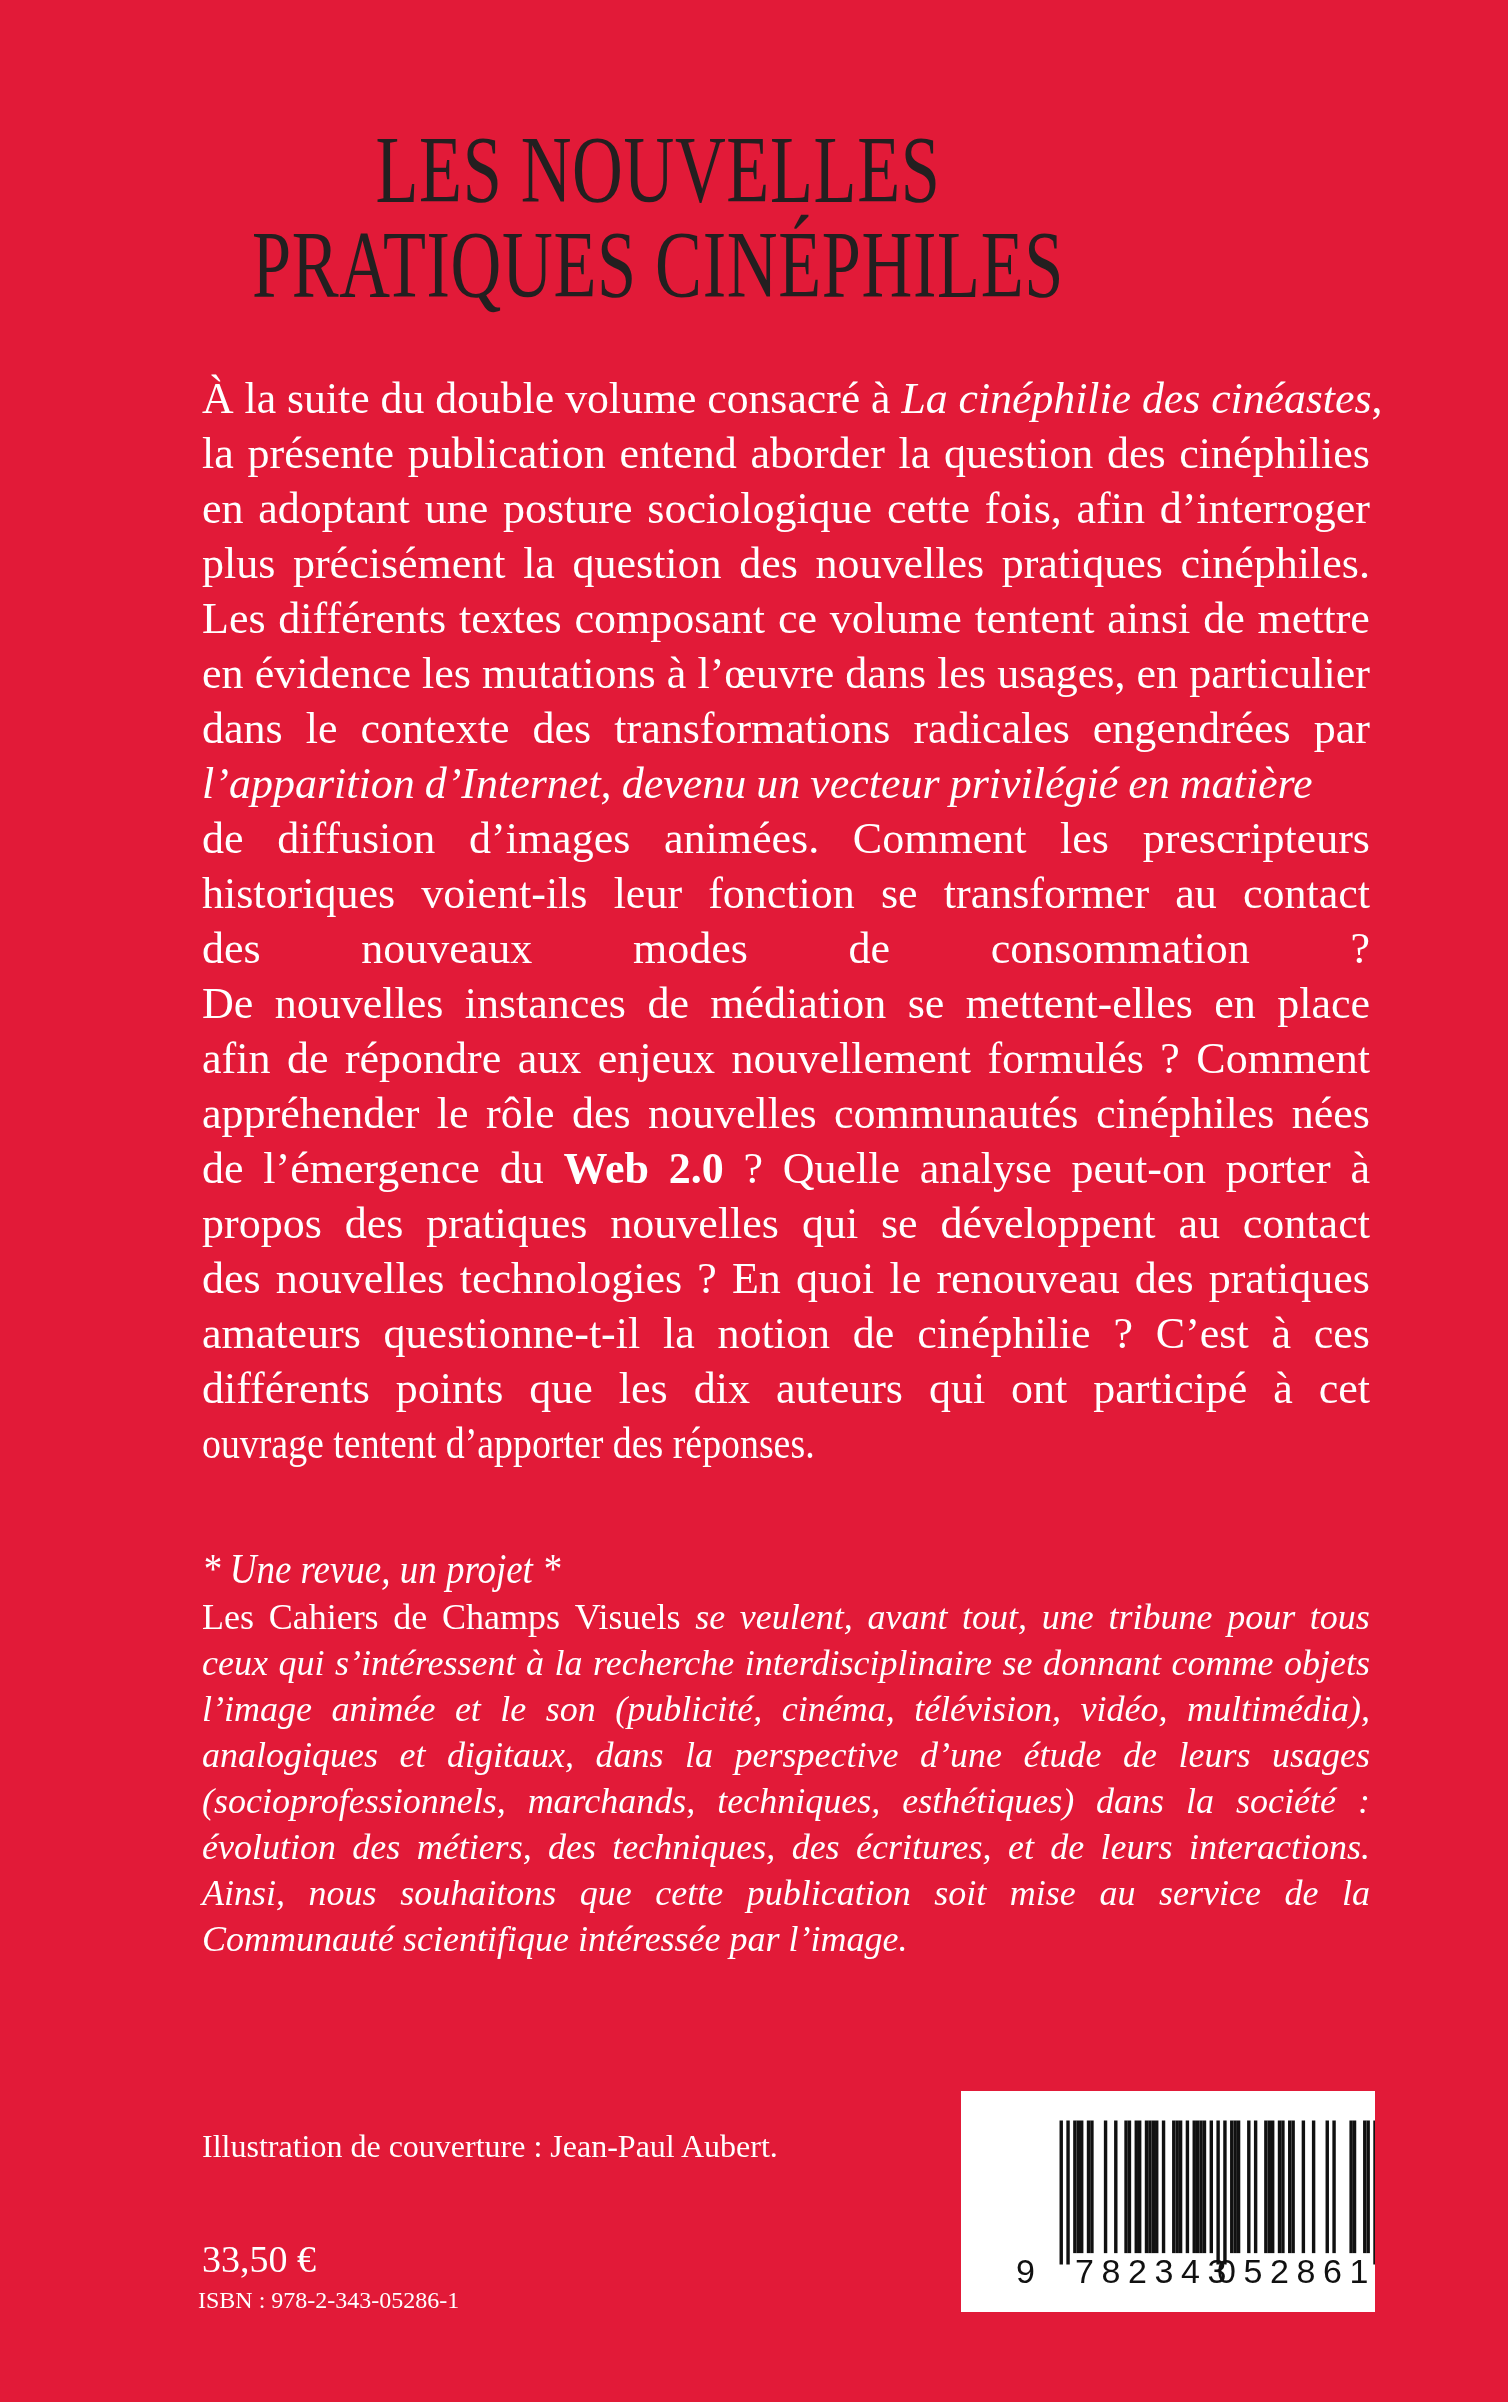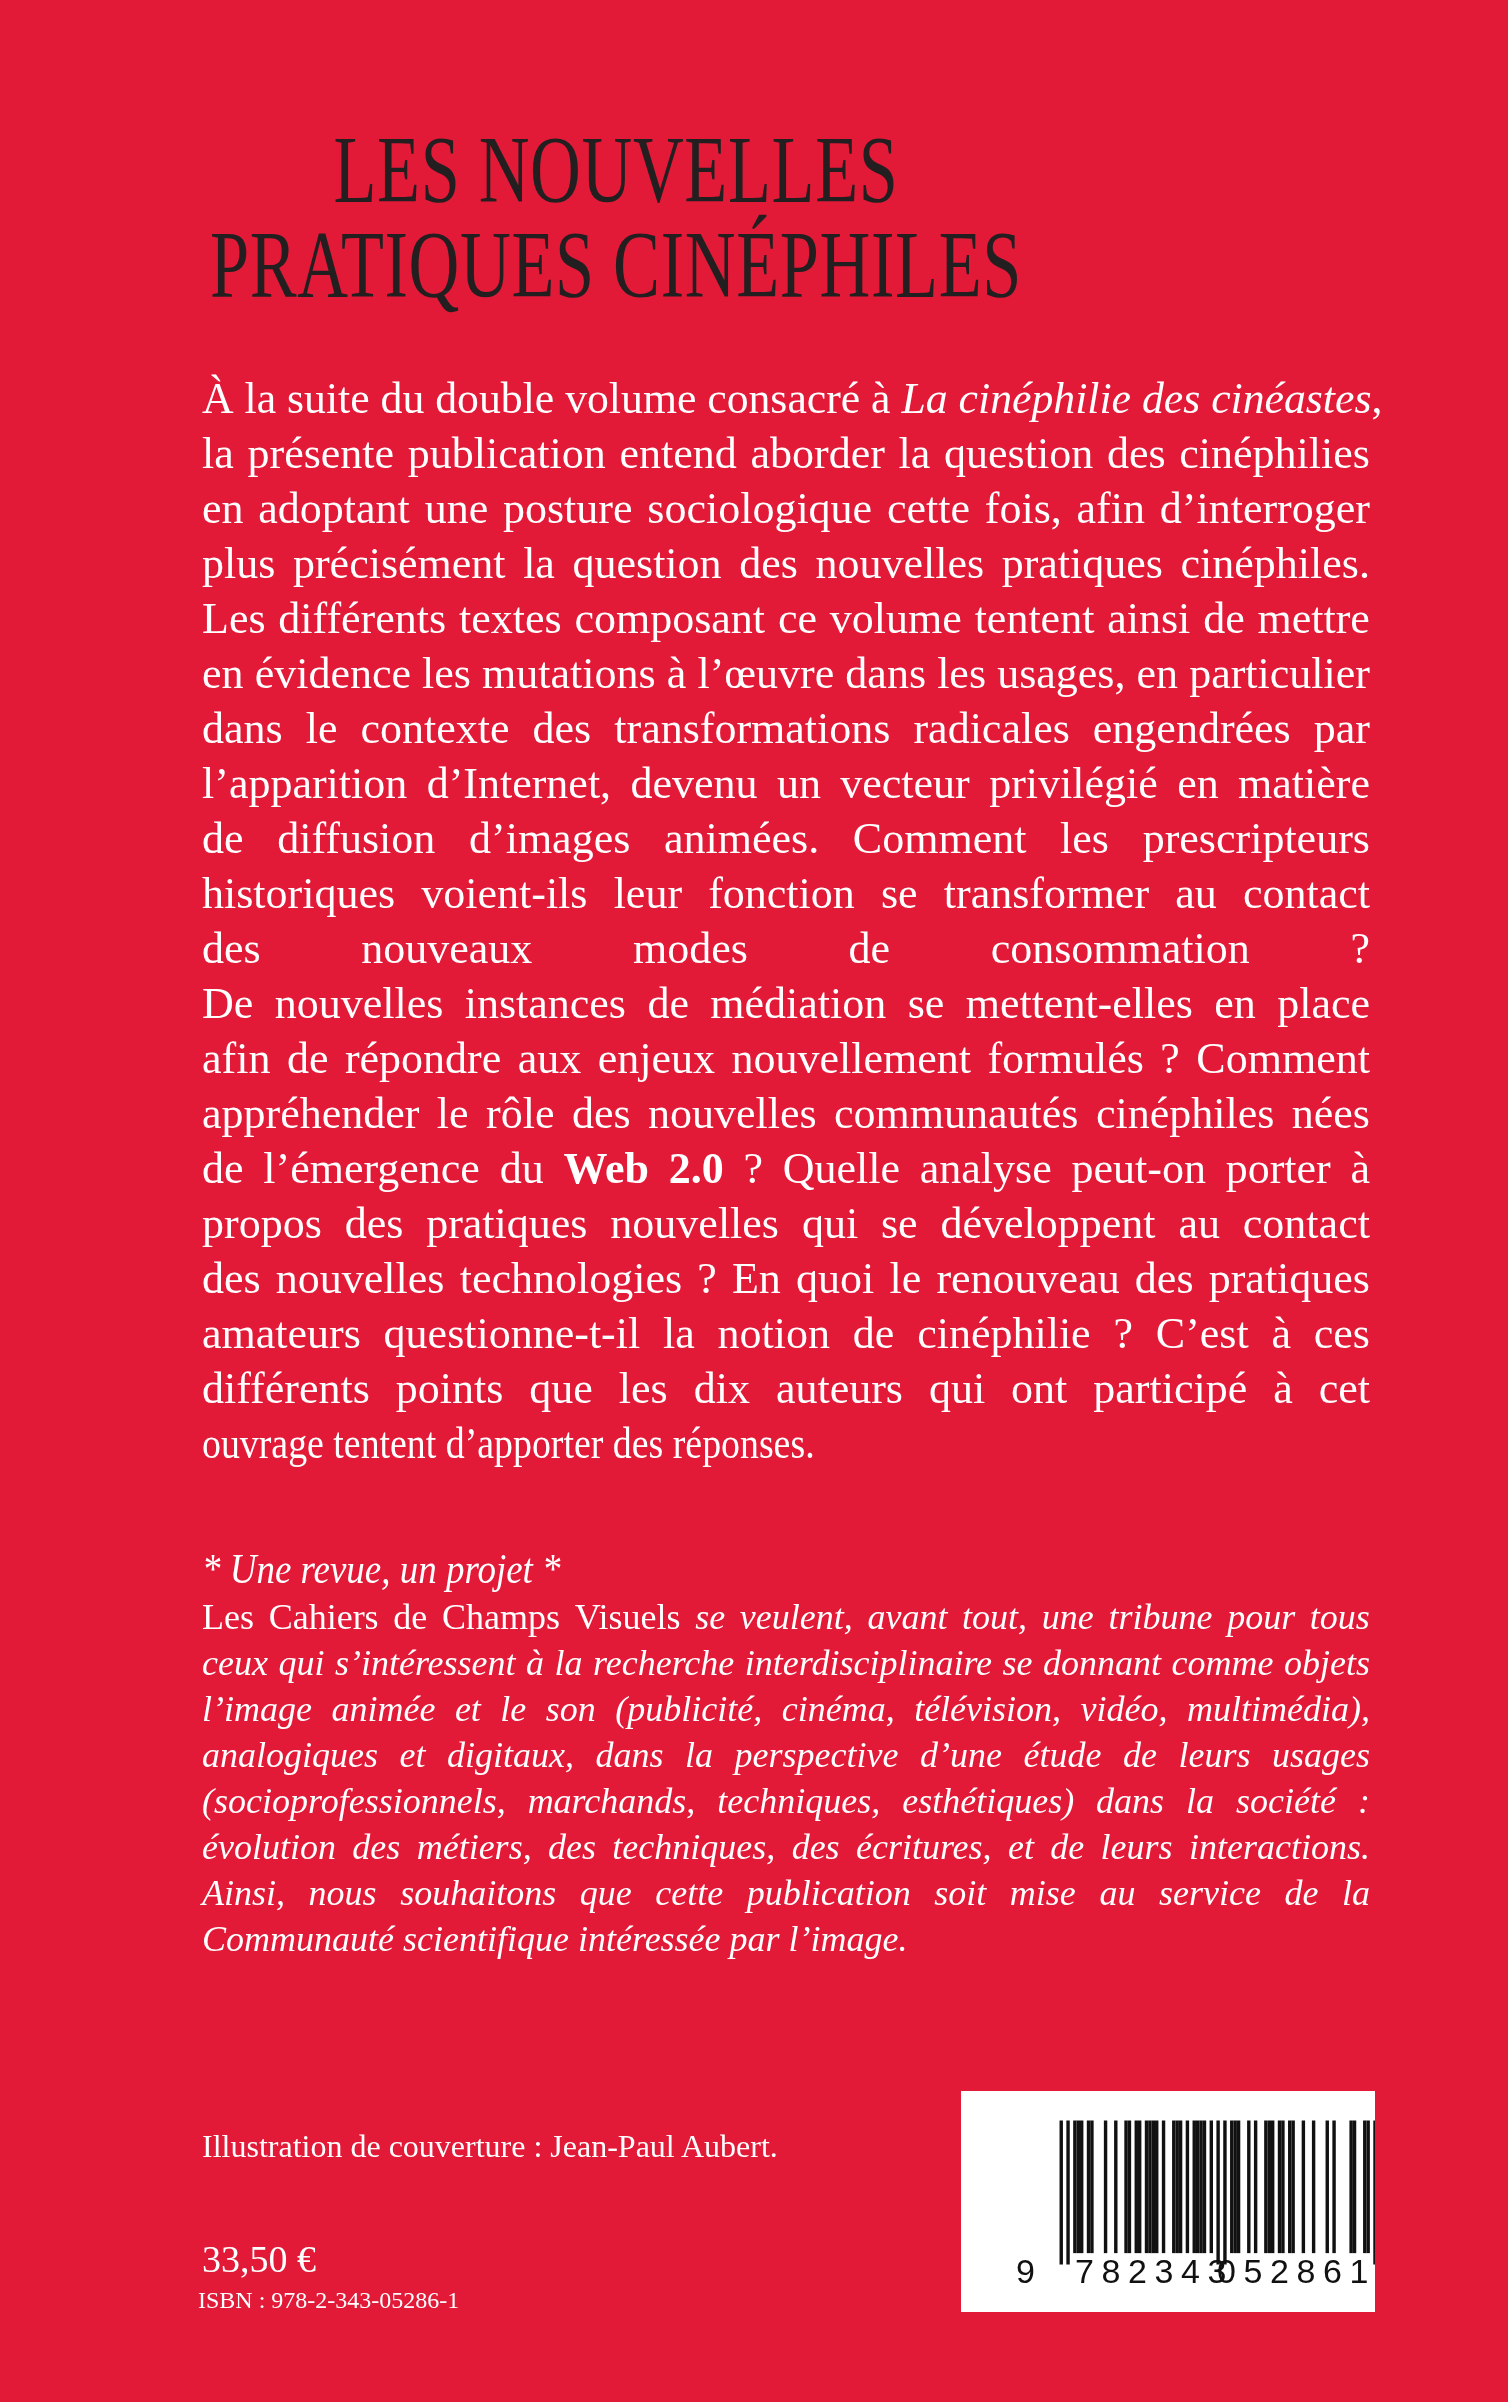--- a/index.html
+++ b/index.html
@@ -5,21 +5,21 @@
   html, body { margin: 0; padding: 0; }
   body {
     width: 1508px; height: 2403px;
     background: #E21A38;
     position: relative; overflow: hidden;
     font-family: "Liberation Serif", "DejaVu Serif", serif;
     color: #ffffff;
   }
   .title {
     position: absolute; left: 0; top: 123px; width: 1232px;
-    text-align: center; color: #231F20;
+    text-align: center; color: #231F20; padding-left: 42px;
   }
   .title .tline {
     display: block;
     font-size: 95px; line-height: 95px;
     letter-spacing: 0.9px;
     transform: scaleX(0.74); transform-origin: center;
     white-space: nowrap;
   }
   .title .tline + .tline { margin-top: 0px; }
 
@@ -142,21 +142,21 @@
     <div class="bline"><span class="inner" style="display: inline-flex; gap: 0px; width: 1168px; justify-content: space-between; transform: scaleX(1);">
         <span class="w"><span>dans</span></span>
         <span class="w"><span>le</span></span>
         <span class="w"><span>contexte</span></span>
         <span class="w"><span>des</span></span>
         <span class="w"><span>transformations</span></span>
         <span class="w"><span>radicales</span></span>
         <span class="w"><span>engendrées</span></span>
         <span class="w"><span>par</span></span>
       </span></div>
-    <div class="bline"><span class="inner" style="display: inline-flex; gap: 0px; width: 1168px; justify-content: space-between; transform: scaleX(1);">
+    <div class="bline"><span class="inner" style="display: inline-flex; gap: 10px; width: 1168px; transform: scaleX(1); font-style: italic;">
         <span class="w"><span>l’apparition</span></span>
         <span class="w"><span>d’Internet,</span></span>
         <span class="w"><span>devenu</span></span>
         <span class="w"><span>un</span></span>
         <span class="w"><span>vecteur</span></span>
         <span class="w"><span>privilégié</span></span>
         <span class="w"><span>en</span></span>
         <span class="w"><span>matière</span></span>
       </span></div>
     <div class="bline"><span class="inner" style="display: inline-flex; gap: 0px; width: 1168px; justify-content: space-between; transform: scaleX(1);">

